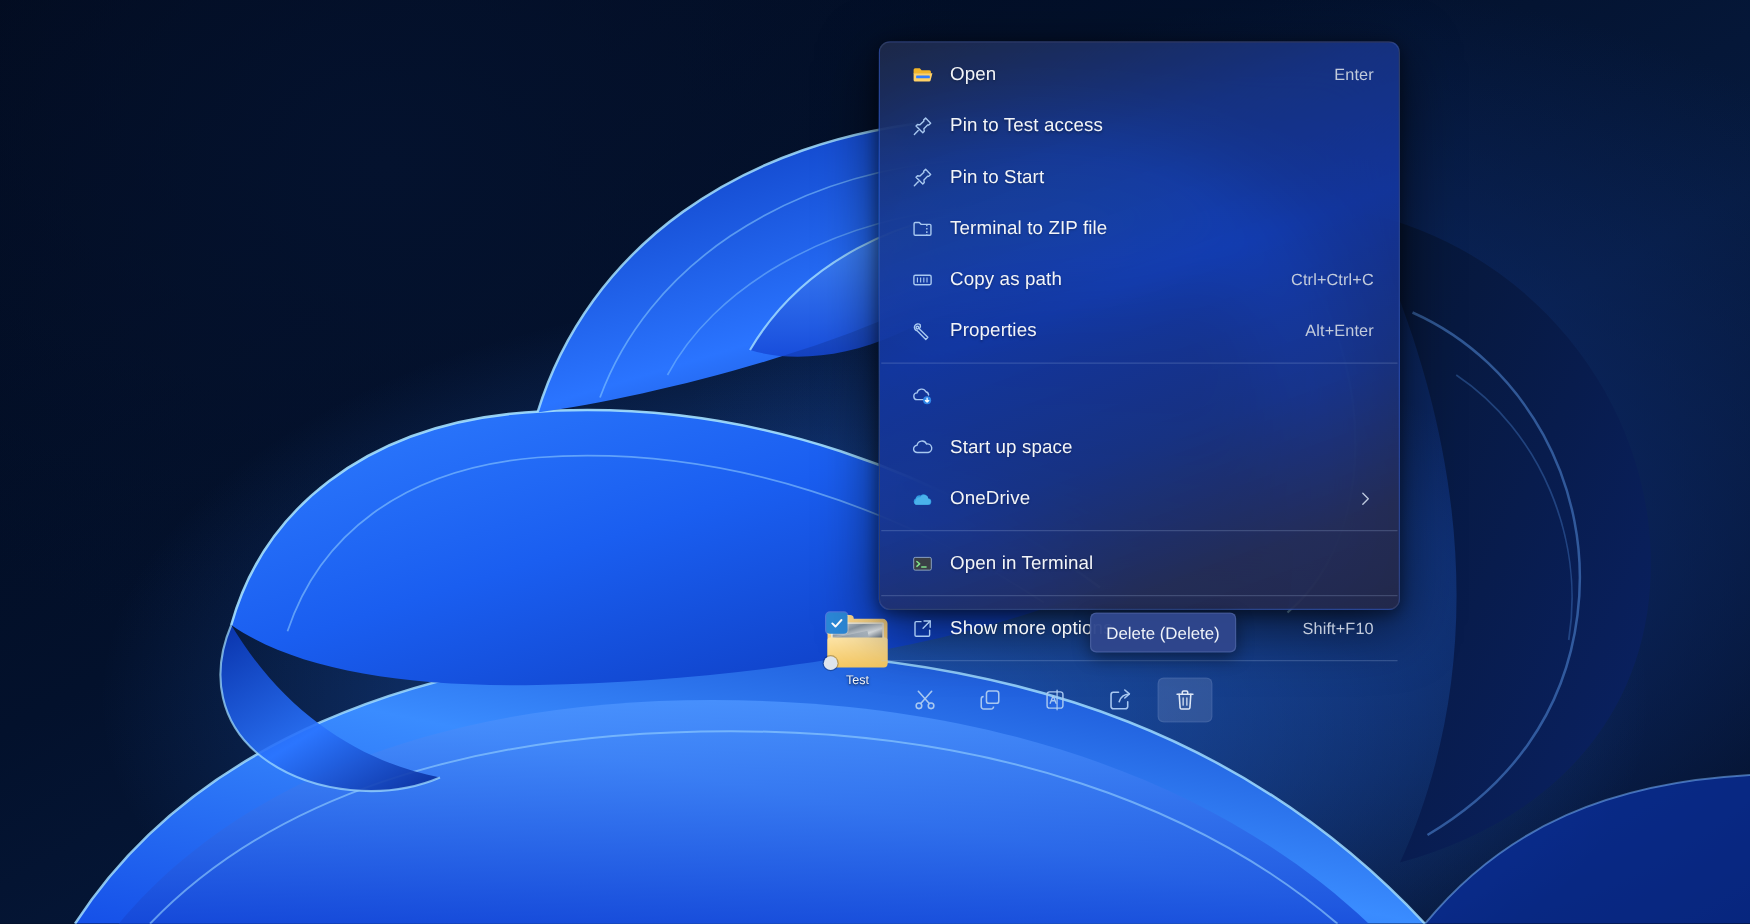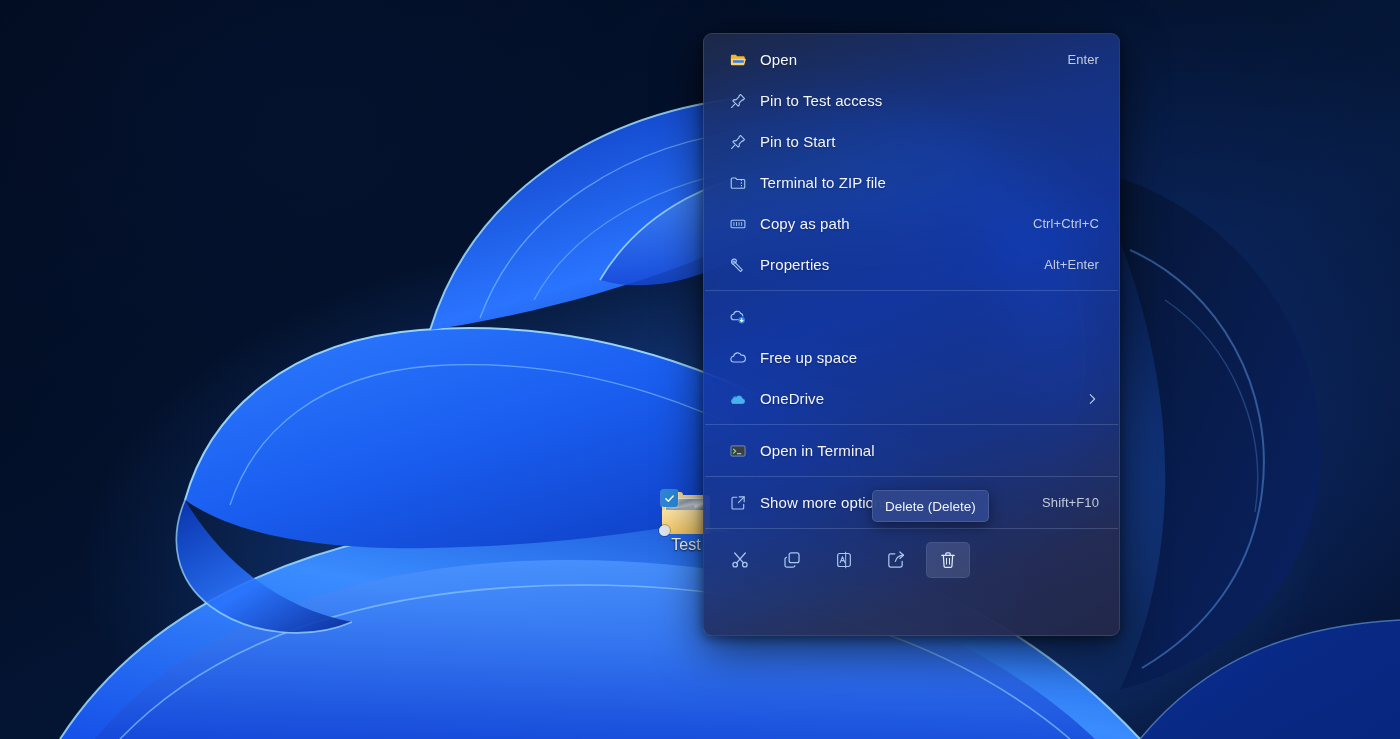--- a/index.html
+++ b/index.html
@@ -74,30 +74,30 @@
   }
   .sync-badge svg{ width:11px; height:11px; }
   .dot-badge{
     position:absolute; left:-3px; bottom:-2px;
     width:11px; height:11px; border-radius:50%;
     background:#dfe6ee;
     box-shadow:0 0 0 1px rgba(0,0,0,.25);
   }
   #file-icon .label{
     margin-top:4px;
-    font-size:16px; color:#f2f5f8;
+    font-size:10px; color:#f2f5f8;
     text-shadow:0 1px 2px rgba(0,0,0,.85);
     line-height:14px;
   }
 
   
   #context-menu{
     position:absolute;
     left:703px; top:33px;
-    width:417px; height:603px;
+    width:417px; height:455px;
     border-radius:9px;
     background:
       linear-gradient(160deg,
         rgba(31,43,74,.90) 0%,
         rgba(24,53,136,.88) 24%,
         rgba(21,56,164,.86) 44%,
         rgba(26,50,128,.88) 66%,
         rgba(38,43,79,.92) 86%,
         rgba(36,39,70,.93) 100%);
     backdrop-filter:blur(34px) saturate(150%);
@@ -365,21 +365,21 @@
       </span>
       <span class="mi-shortcut"></span>
     </div>
 
     <div class="menu-item">
       <span class="mi-icon">
         <svg viewBox="0 0 24 24" fill="none" stroke="#a8c8f0" stroke-width="1.5" stroke-linecap="round" stroke-linejoin="round">
           <path d="M18.1 17.4H6.6a3.9 3.9 0 0 1-.4-7.8 5.3 5.3 0 0 1 10.1-1.3 3.9 3.9 0 0 1 1.8 9.1z"></path>
         </svg>
       </span>
-      <span class="mi-label">Free up space</span>
+      <span class="mi-label">Start up space</span>
       <span class="mi-shortcut"></span>
     </div>
 
     <div class="menu-item">
       <span class="mi-icon">
         <svg viewBox="0 0 24 24">
           <path d="M7.2 18.4h10.6a3.3 3.3 0 0 0 .5-6.6 4.9 4.9 0 0 0-8.2-3.2 4 4 0 0 0-5.5 3.1 3.6 3.6 0 0 0 .6 6.7z" fill="#2f9ae0"></path>
           <path d="M4.6 18.4h13.2a3.3 3.3 0 0 0 .3-6.5 4.6 4.6 0 0 0-8.6-1.4 3.9 3.9 0 0 0-5 3.3 3.4 3.4 0 0 0 .1 4.6z" fill="#4fb6ec" opacity=".85"></path>
         </svg>
       </span>

